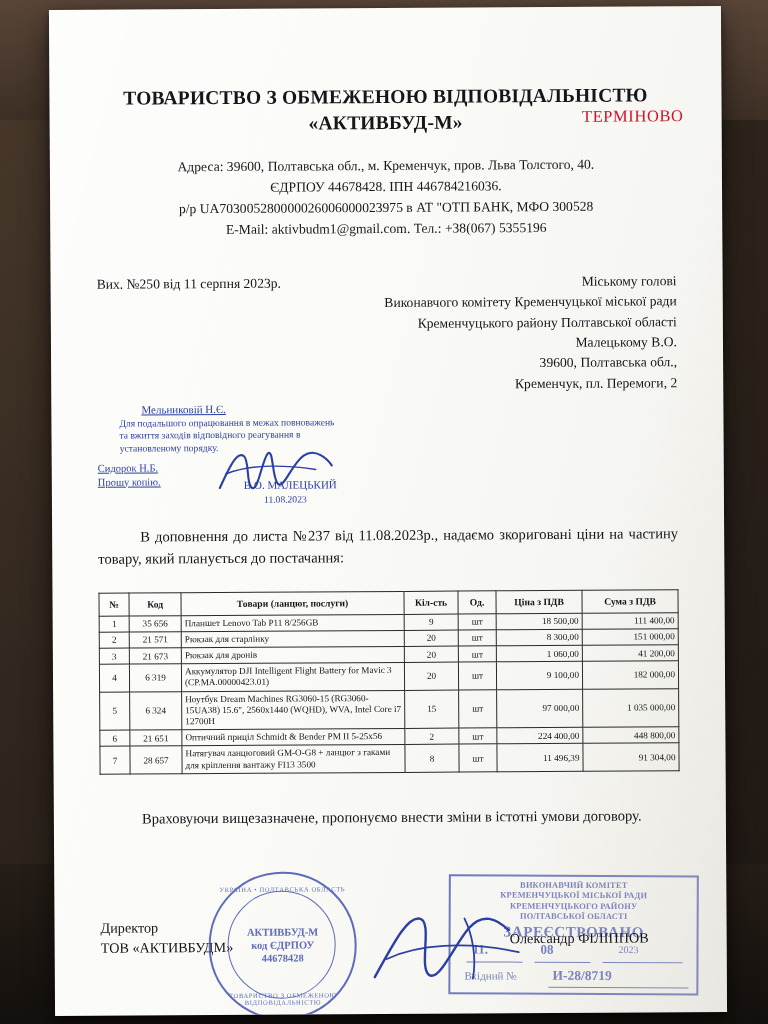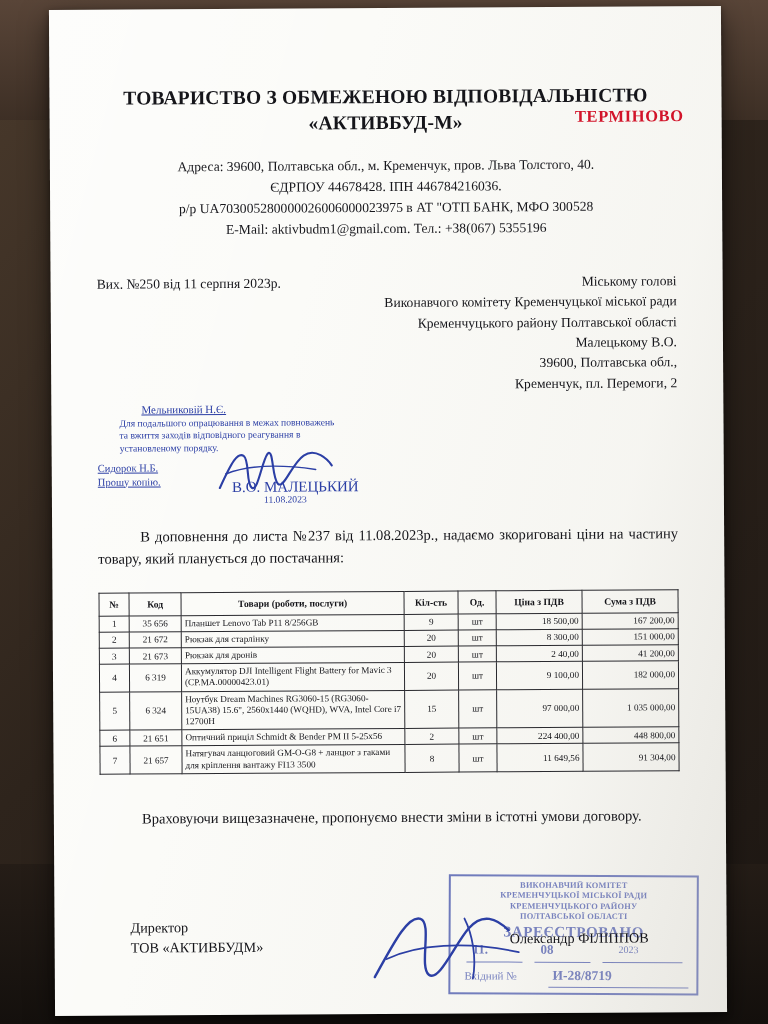--- a/index.html
+++ b/index.html
@@ -58,21 +58,21 @@
     position: relative;
     padding: 0 46px;
     z-index: 2;
   }
   
   .urgent {
     position: absolute;
     right: 38px;
     top: 24px;
     color: #d2142a;
-    font-weight: bold;
+    font-weight: normal;
     font-size: 16.5px;
     letter-spacing: 0.6px;
     font-family: "Liberation Serif", serif;
   }
   .org-title {
     text-align: center;
     margin-top: 76px;
     font-size: 19.5px;
     font-weight: bold;
     letter-spacing: 0.2px;
@@ -137,23 +137,23 @@
   }
   .res-sig {
     position: absolute;
     left: 118px;
     top: 42px;
     width: 120px;
     height: 52px;
   }
   .res-signer {
     position: absolute;
-    left: 134px;
+    left: 146px;
     top: 76px;
-    font-size: 15px;
+    font-size: 11px;
     color: #2c3fa5;
     white-space: nowrap;
   }
   .res-date {
     position: absolute;
     left: 166px;
     top: 92px;
     font-size: 9.6px;
     color: #2c3fa5;
   }
@@ -203,21 +203,20 @@
     margin-top: 58px;
     height: 120px;
     font-size: 14.2px;
     color: #15151a;
   }
   .sign-left {
     position: absolute;
     left: 0;
     top: 30px;
     line-height: 1.4;
-    margin-left: 30px;
   }
   .sign-right {
     position: absolute;
     right: 32px;
     top: 44px;
     font-size: 14.2px;
     white-space: nowrap;
   }
   .round-stamp {
     position: absolute;
@@ -384,53 +383,53 @@
           <col>
           <col style="width:54px">
           <col style="width:38px">
           <col style="width:86px">
           <col style="width:96px">
         </colgroup>
         <thead>
           <tr>
             <th>№</th>
             <th>Код</th>
-            <th>Товари (роботи, послуги)</th>
+            <th>Товари (ланцюг, послуги)</th>
             <th>Кіл-сть</th>
             <th>Од.</th>
             <th>Ціна з ПДВ</th>
             <th>Сума з ПДВ</th>
           </tr>
         </thead>
         <tbody>
           <tr>
             <td class="c-num">1</td>
             <td class="c-code">35 656</td>
             <td class="c-name">Планшет Lenovo Tab P11 8/256GB</td>
             <td class="c-qty">9</td>
             <td class="c-unit">шт</td>
             <td class="c-price">18 500,00</td>
-            <td class="c-sum">167 200,00</td>
+            <td class="c-sum">111 400,00</td>
           </tr>
           <tr>
             <td class="c-num">2</td>
-            <td class="c-code">21 672</td>
+            <td class="c-code">21 571</td>
             <td class="c-name">Рюкзак для старлінку</td>
             <td class="c-qty">20</td>
             <td class="c-unit">шт</td>
             <td class="c-price">8 300,00</td>
             <td class="c-sum">151 000,00</td>
           </tr>
           <tr>
             <td class="c-num">3</td>
             <td class="c-code">21 673</td>
             <td class="c-name">Рюкзак для дронів</td>
             <td class="c-qty">20</td>
             <td class="c-unit">шт</td>
-            <td class="c-price">2 40,00</td>
+            <td class="c-price">1 060,00</td>
             <td class="c-sum">41 200,00</td>
           </tr>
           <tr>
             <td class="c-num">4</td>
             <td class="c-code">6 319</td>
             <td class="c-name">Аккумулятор DJI Intelligent Flight Battery for Mavic 3 (CP.MA.00000423.01)</td>
             <td class="c-qty">20</td>
             <td class="c-unit">шт</td>
             <td class="c-price">9 100,00</td>
             <td class="c-sum">182 000,00</td>
@@ -448,38 +447,48 @@
             <td class="c-num">6</td>
             <td class="c-code">21 651</td>
             <td class="c-name">Оптичний приціл Schmidt &amp; Bender PM II 5-25x56</td>
             <td class="c-qty">2</td>
             <td class="c-unit">шт</td>
             <td class="c-price">224 400,00</td>
             <td class="c-sum">448 800,00</td>
           </tr>
           <tr>
             <td class="c-num">7</td>
-            <td class="c-code">21 657</td>
+            <td class="c-code">28 657</td>
             <td class="c-name">Натягувач ланцюговий GM-O-G8 + ланцюг з гаками для кріплення вантажу FI13 3500</td>
             <td class="c-qty">8</td>
             <td class="c-unit">шт</td>
-            <td class="c-price">11 649,56</td>
+            <td class="c-price">11 496,39</td>
             <td class="c-sum">91 304,00</td>
           </tr>
         </tbody>
       </table>
 
       <div class="closing">Враховуючи вищезазначене, пропонуємо внести зміни в істотні умови договору.</div>
 
       <div class="sign-zone">
         <div class="sign-left">
           <div>Директор</div>
           <div>ТОВ «АКТИВБУДМ»</div>
         </div>
 
+        <div class="round-stamp">
+          <div class="inner"></div>
+          <div class="arc-top">УКРАЇНА • ПОЛТАВСЬКА ОБЛАСТЬ</div>
+          <div class="center">
+            <div>АКТИВБУД-М</div>
+            <div>код ЄДРПОУ</div>
+            <div>44678428</div>
+          </div>
+          <div class="arc-bottom">ТОВАРИСТВО З ОБМЕЖЕНОЮ ВІДПОВІДАЛЬНІСТЮ</div>
+        </div>
 
         <svg class="pen-sig" viewBox="0 0 160 86">
           <path d="M6 72 C26 36, 40 10, 52 14 C64 18, 50 62, 60 70 C70 78, 86 40, 100 24 C114 8, 128 14, 140 26" fill="none" stroke="#2c3fa5" stroke-width="2.4" stroke-linecap="round"></path>
           <path d="M18 54 C48 40, 96 36, 150 48" fill="none" stroke="#2c3fa5" stroke-width="1.8" stroke-linecap="round"></path>
           <path d="M96 14 C104 30, 108 54, 104 74" fill="none" stroke="#2c3fa5" stroke-width="1.8" stroke-linecap="round"></path>
         </svg>
 
         <div class="sign-right">Олександр ФІЛІППОВ</div>
       </div>
     </div>

